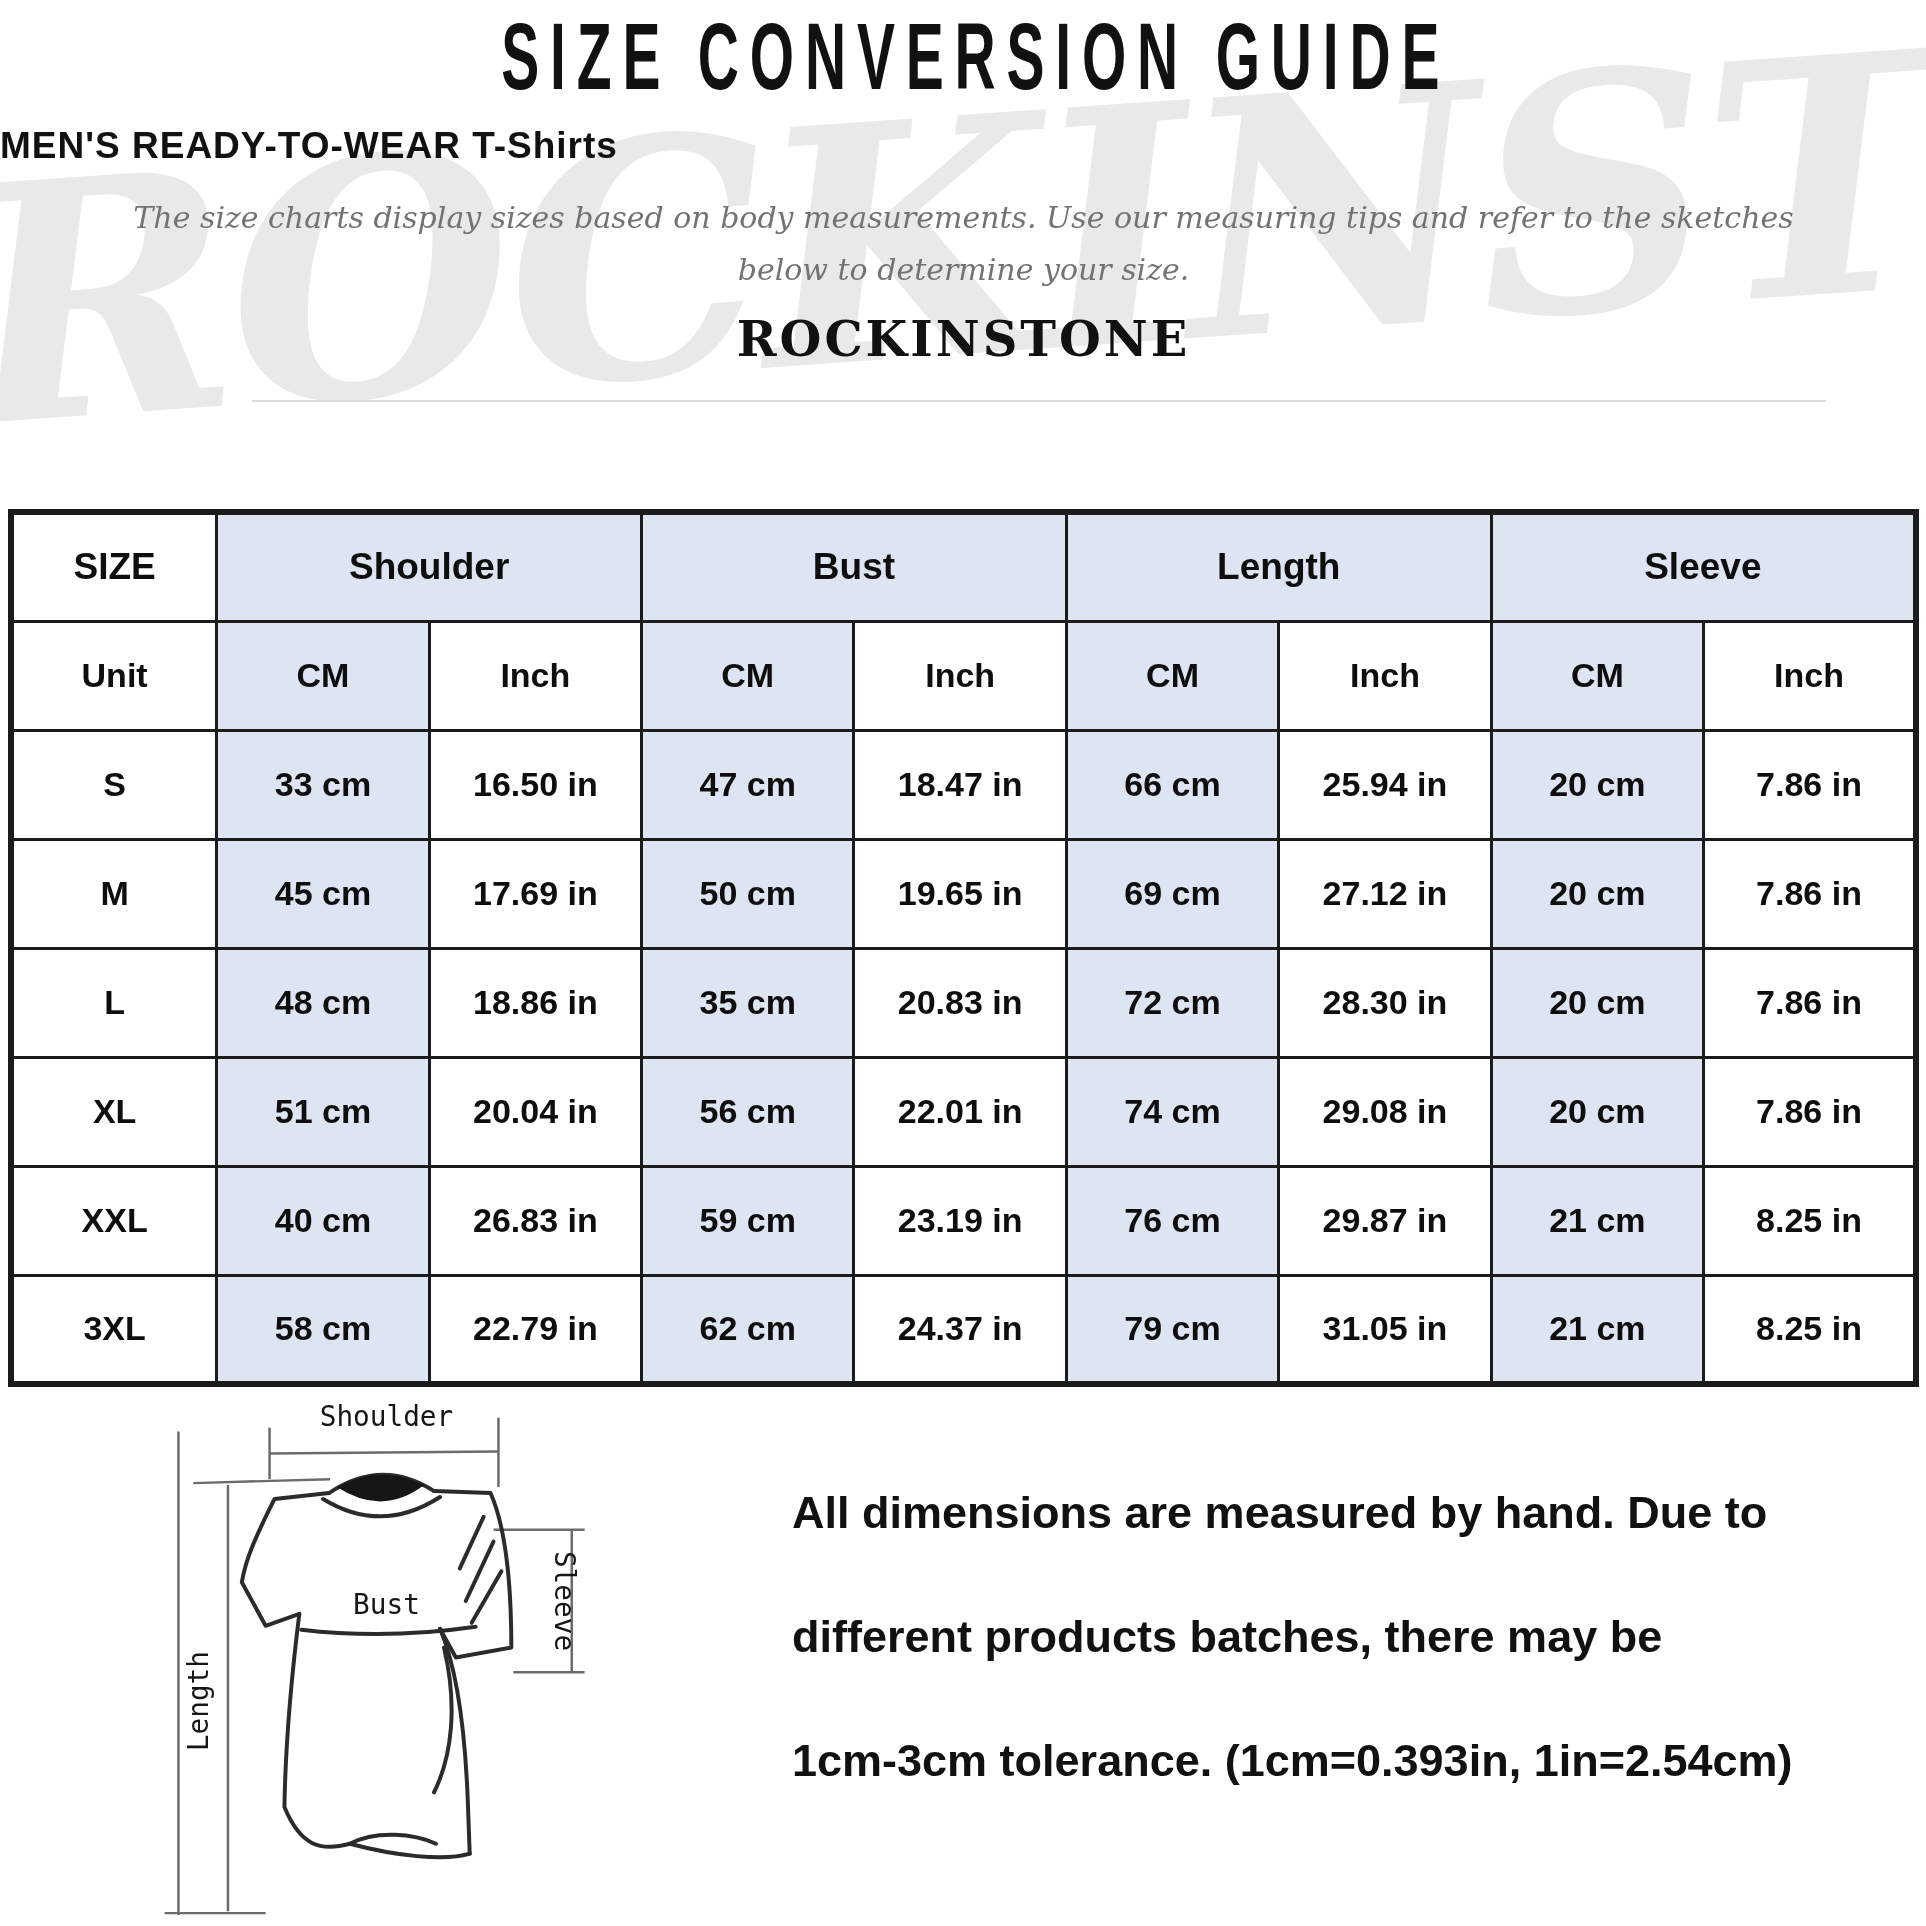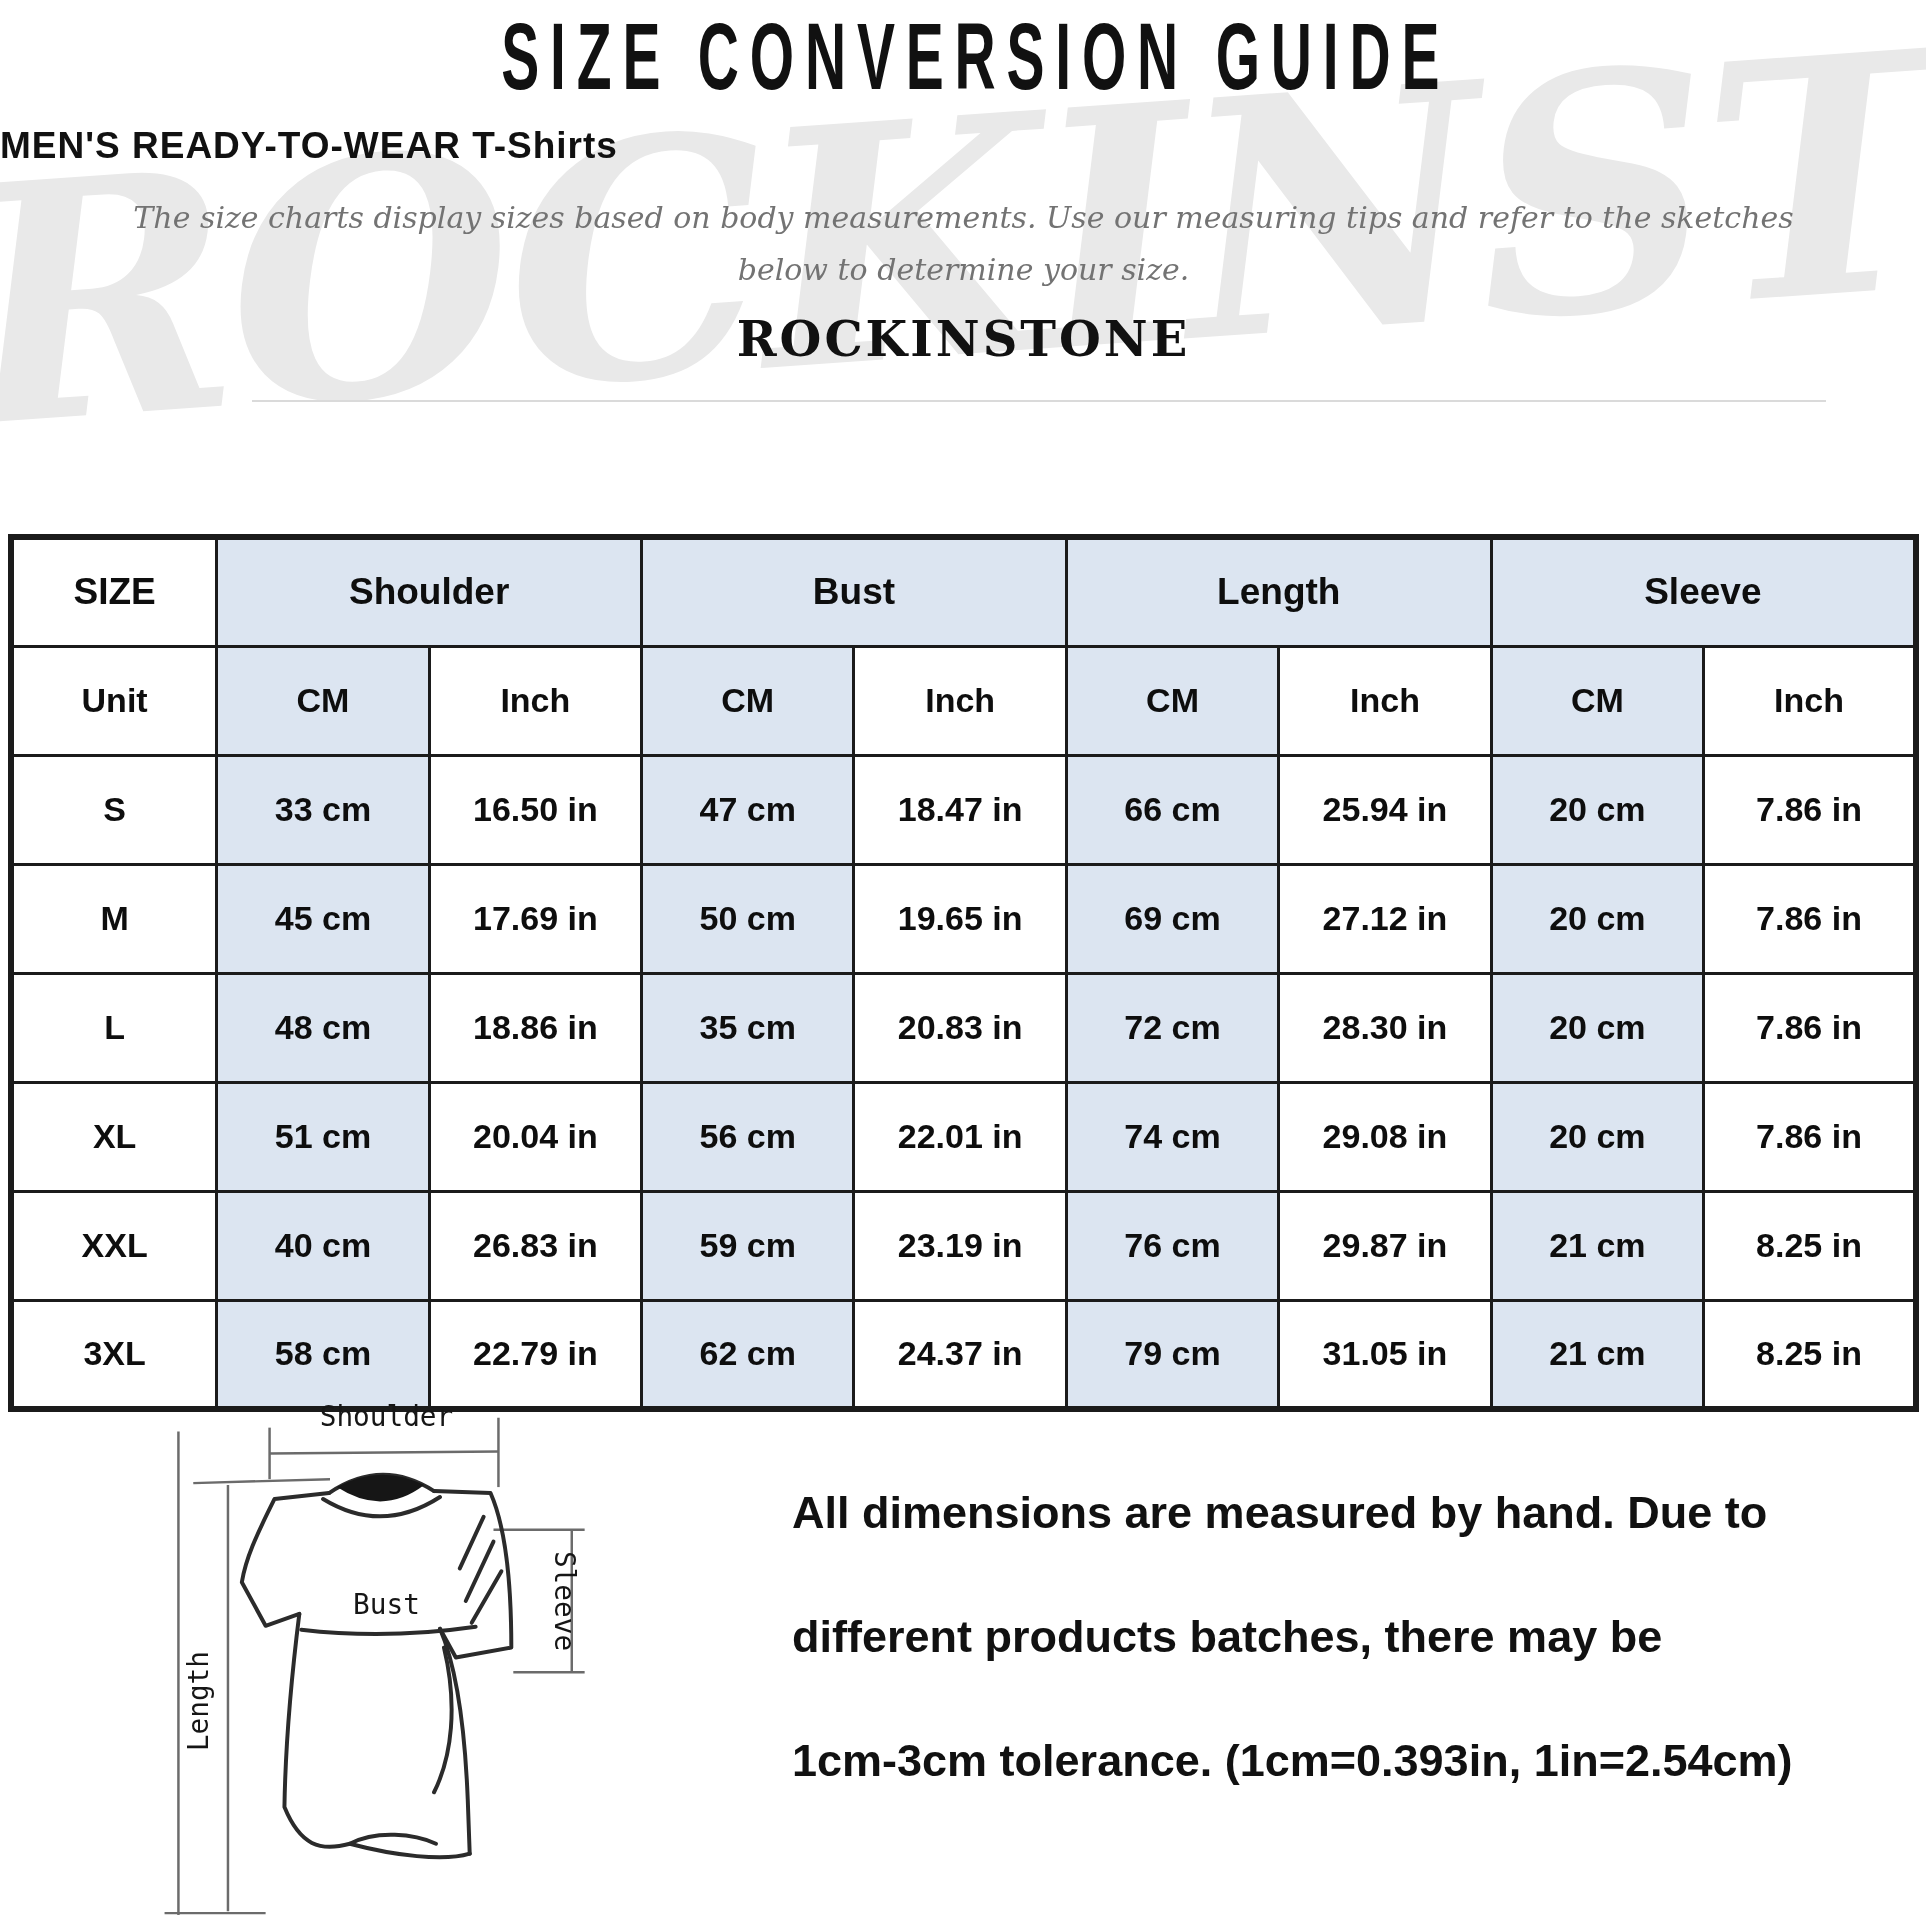--- a/index.html
+++ b/index.html
@@ -39,21 +39,20 @@
   }
   .brand{
     top:311px;left:0;width:100%;text-align:center;
     font-family:"DejaVu Serif",serif;font-weight:700;font-size:48px;letter-spacing:3px;
   }
   
   table.size-table{
     position:absolute;z-index:1;top:509px;left:8px;width:1911px;
     border-collapse:collapse;table-layout:fixed;
     border:6px solid var(--tborder);
-    margin-top:25px;
   }
   .size-table th,.size-table td{
     border:3px solid var(--tborder);
     text-align:center;vertical-align:middle;
     font-weight:700;font-size:34px;padding:0;color:#0e0e0e;
     white-space:pre;
   }
   .size-table tr{height:109px;}
   .size-table thead tr.group-row th{font-size:37px;}
   .size-table .size-head{font-size:38px;}

